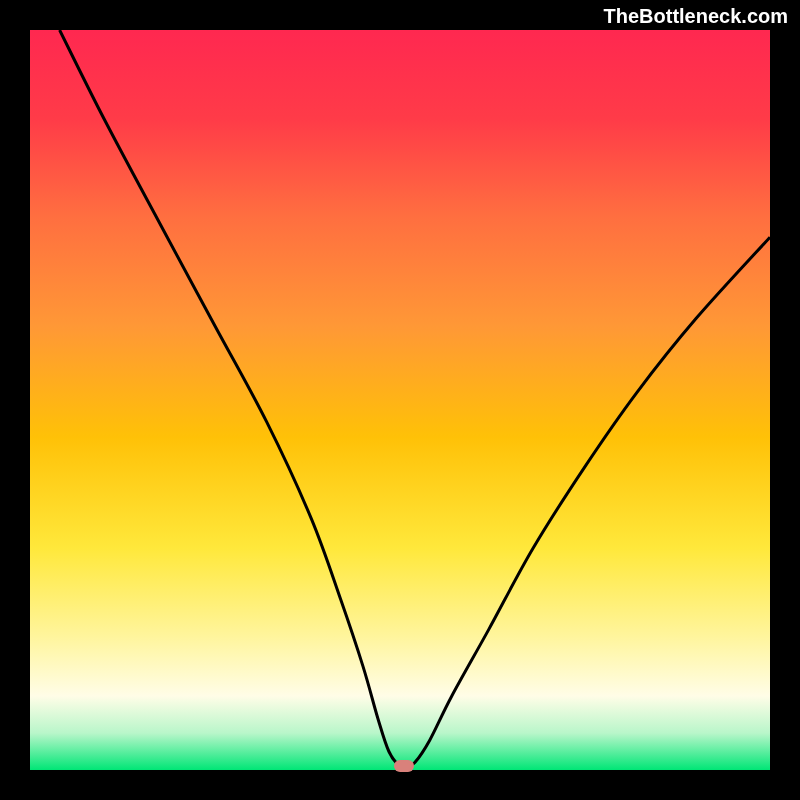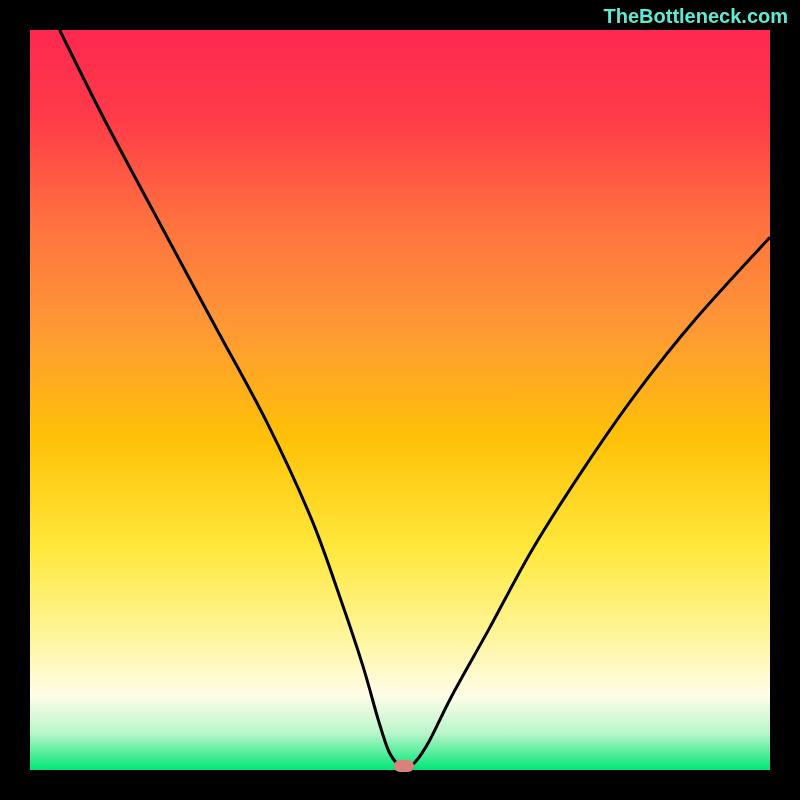--- a/index.html
+++ b/index.html
@@ -8,21 +8,21 @@
     width: 800px;
     height: 800px;
     background: #000;
     position: relative;
     font-family: Arial, sans-serif;
   }
   .watermark {
     position: absolute;
     top: 5px;
     right: 12px;
-    color: #5eead4;
+    color: #ffffff;
     font-size: 20px;
     font-weight: bold;
     z-index: 100;
     margin-left: 10px;
   }
   .plot-container {
     position: absolute;
     top: 30px;
     left: 30px;
     width: 740px;

